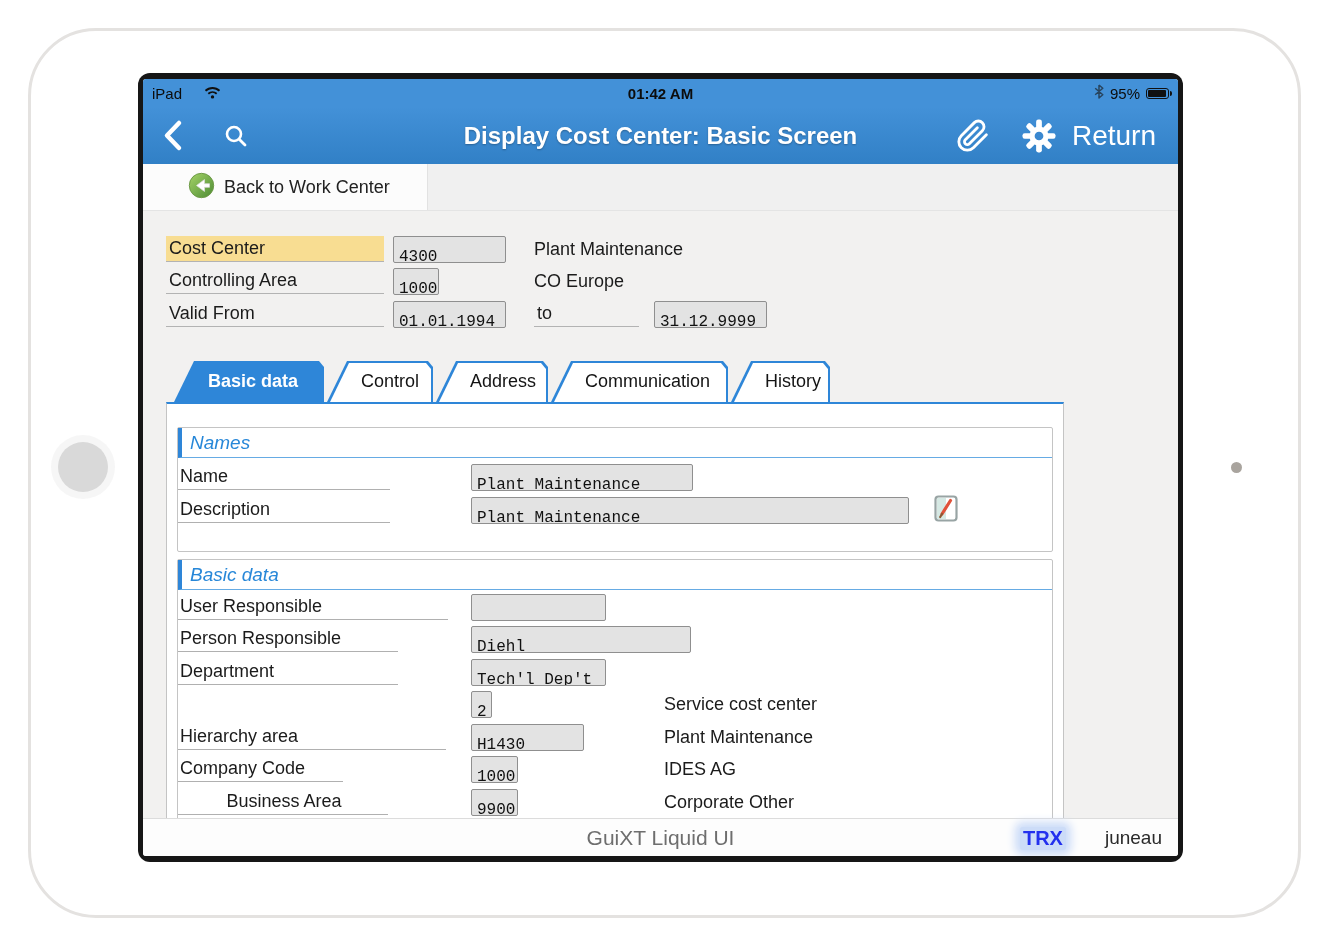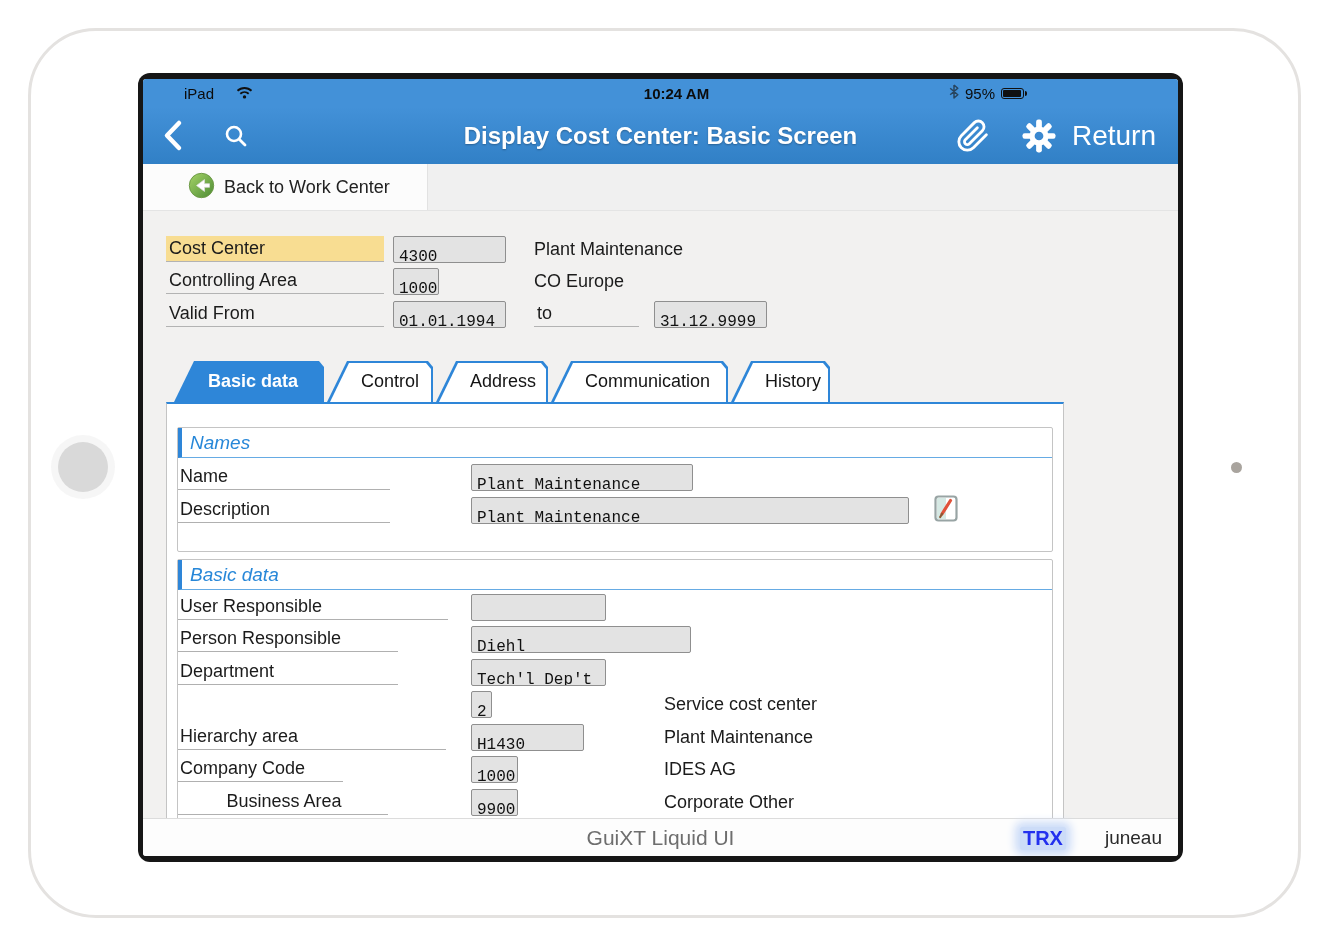--- a/index.html
+++ b/index.html
@@ -16,23 +16,23 @@
     background:#a9a49e;}
 
   .screen{position:absolute;left:138px;top:73px;width:1045px;height:789px;background:#161616;
     border-radius:12px;padding:6px 5px;}
   .screen-inner{width:100%;height:100%;display:flex;flex-direction:column;background:#f2f1f0;
     border-radius:3px;overflow:hidden;}
 
   
   .statusbar{height:28px;background:var(--header_blue_top,#4391d8);display:flex;align-items:center;
     font-size:15px;color:#0c0c0c;padding:0 9px;flex:0 0 auto;}
-  .sb-left{display:flex;align-items:center;gap:22px;width:220px;margin-left:32px;}
+  .sb-left{display:flex;align-items:center;gap:22px;width:220px;}
   .sb-center{flex:1;text-align:center;font-weight:bold;}
-  .sb-right{display:flex;align-items:center;gap:6px;width:220px;}
+  .sb-right{display:flex;align-items:center;gap:6px;width:220px;justify-content:flex-end;}
   .battery{width:23px;height:11px;border:1px solid #101010;border-radius:3px;position:relative;}
   .battery::before{content:'';position:absolute;left:1px;top:1px;bottom:1px;width:84%;
     background:#101010;border-radius:1px;}
   .battery::after{content:'';position:absolute;right:-4px;top:2px;width:2.5px;height:5px;
     background:#101010;border-radius:0 2px 2px 0;}
 
   
   .navbar{height:57px;flex:0 0 auto;position:relative;
     background:linear-gradient(var(--header_blue_top,#4391d8),var(--header_blue_bottom,#3180c6));}
   .nav-title{position:absolute;left:0;right:0;top:0;line-height:57px;text-align:center;color:#fff;
@@ -114,21 +114,21 @@
         <div class="sb-left">
           <span>iPad</span>
           <span>
             <svg width="17" height="13" viewBox="0 0 17 13">
                 <path d="M1.5 4.8 A10 10 0 0 1 15.5 4.8" fill="none" stroke="#101010" stroke-width="1.9"></path>
                 <path d="M4.3 7.8 A6.2 6.2 0 0 1 12.7 7.8" fill="none" stroke="#101010" stroke-width="1.9"></path>
                 <circle cx="8.5" cy="10.9" r="1.7" fill="#101010"></circle>
               </svg>
           </span>
         </div>
-        <div class="sb-center">10:24 AM</div>
+        <div class="sb-center">01:42 AM</div>
         <div class="sb-right">
           <span>
             <svg width="10" height="15" viewBox="0 0 10 15">
                 <path d="M5 1 V14 L8.8 10.8 L1.2 4.2 M5 1 L8.8 4.2 L1.2 10.8" fill="none" stroke="#28455f" stroke-width="1.5" stroke-linejoin="round"></path>
               </svg>
           </span>
           <span>95%</span>
           <span class="battery"></span>
         </div>
       </div>

